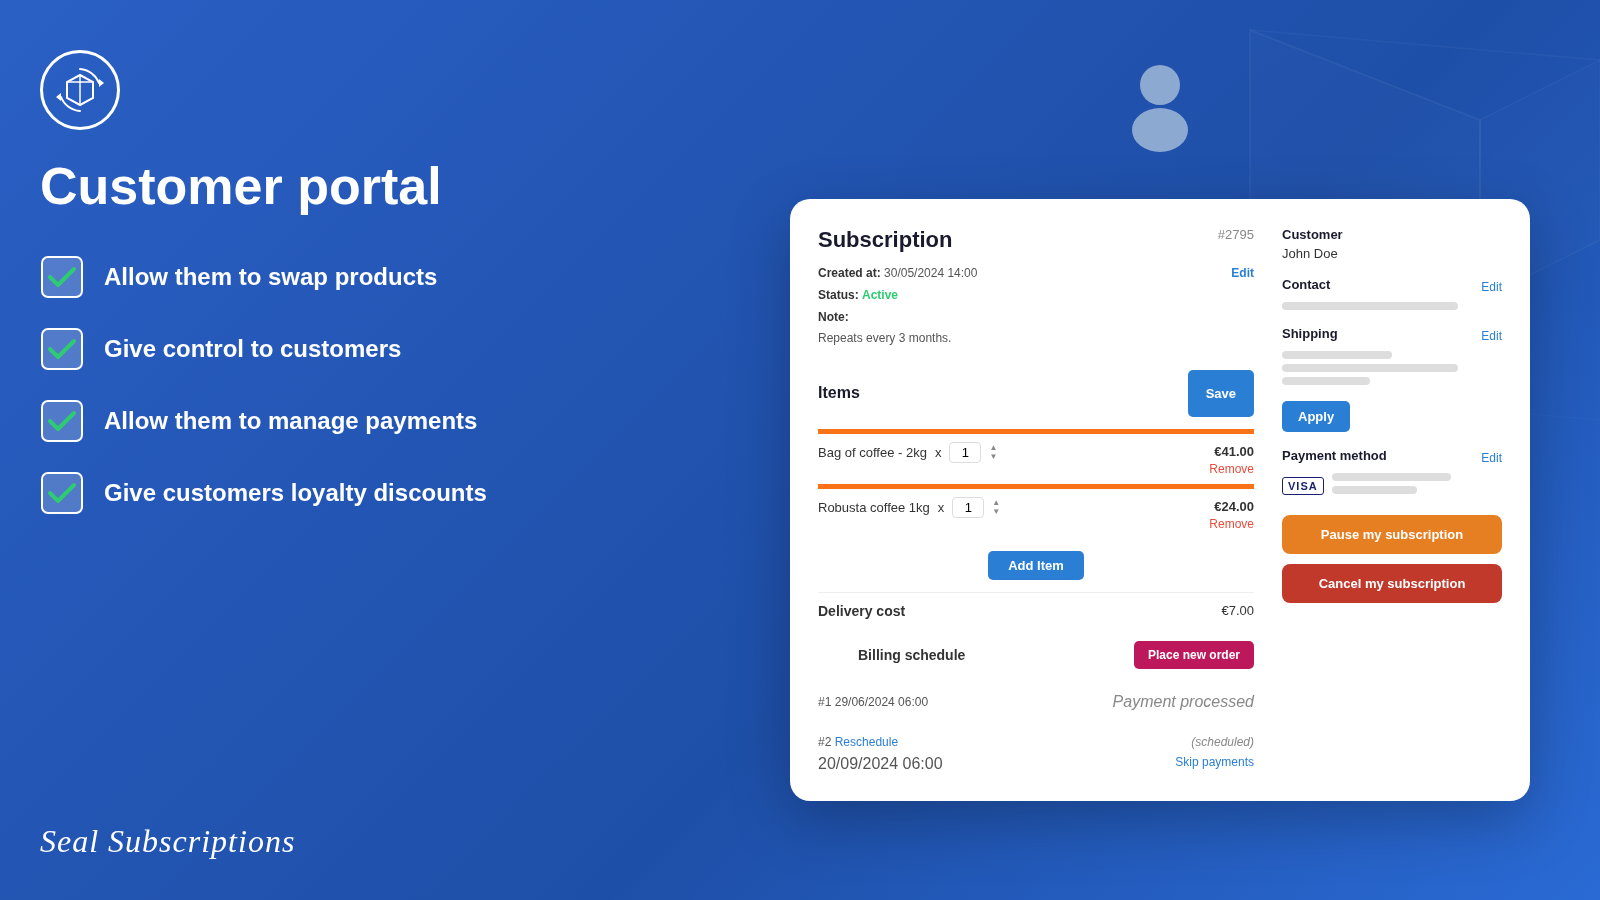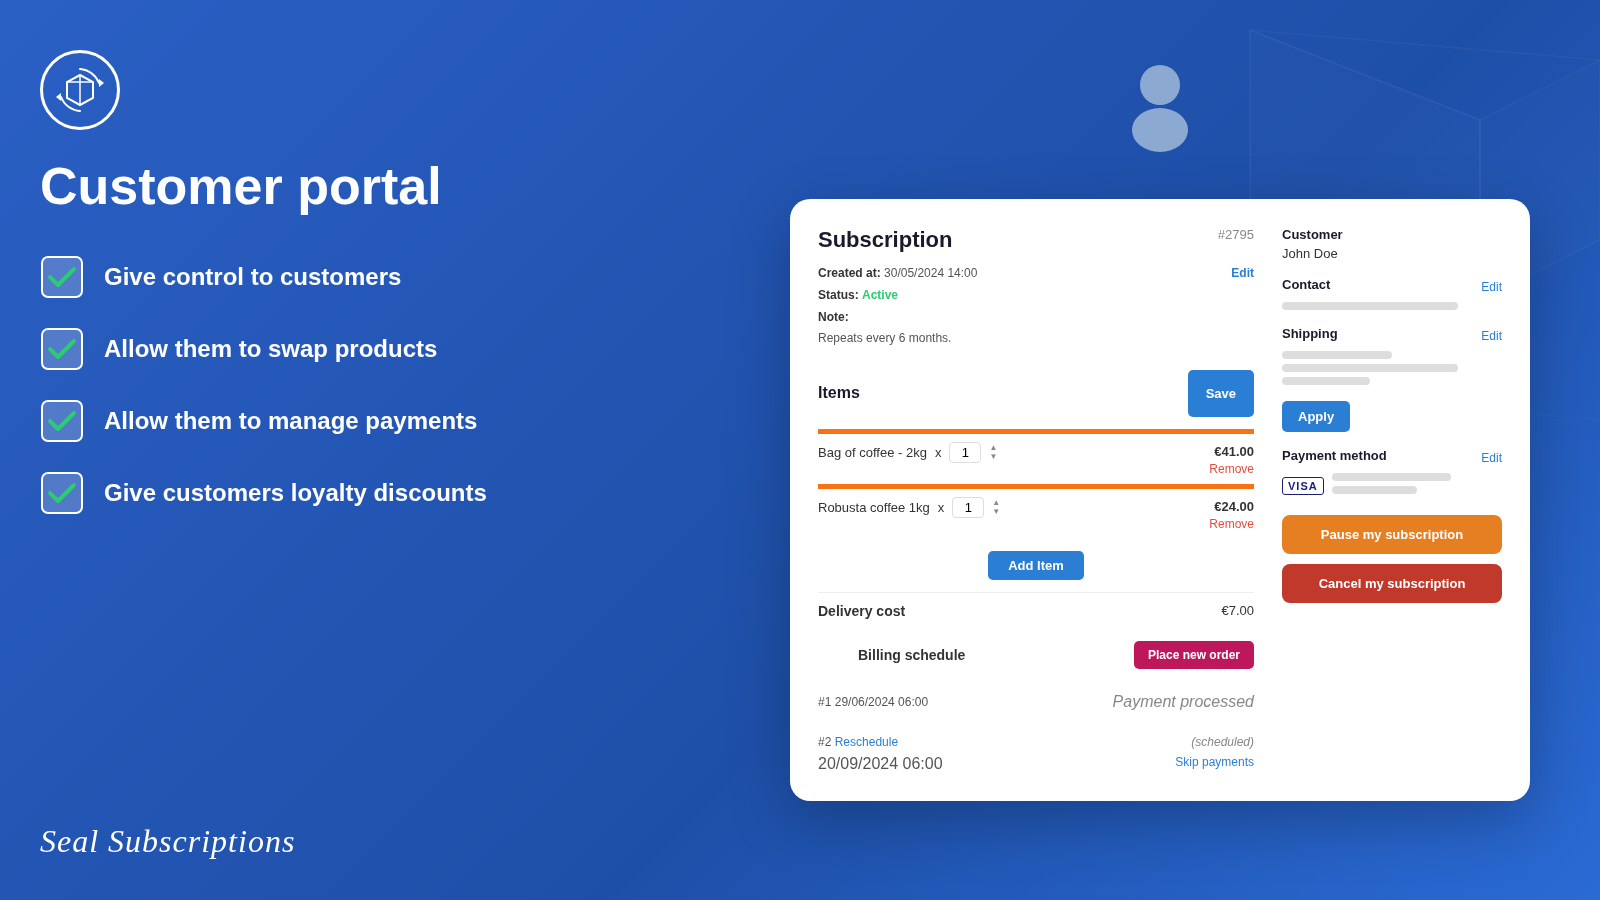--- a/index.html
+++ b/index.html
@@ -485,28 +485,28 @@
   </div>
 
   <h1 class="main-title">Customer portal</h1>
 
   <ul class="feature-list">
     <li class="feature-item">
       <svg class="check-icon" viewBox="0 0 44 44">
         <rect x="2" y="2" width="40" height="40" rx="6" fill="rgba(255,255,255,0.2)" stroke="white" stroke-width="2"></rect>
         <polyline points="10,22 18,30 34,14" stroke="#2ecc71" stroke-width="4" fill="none" stroke-linecap="round" stroke-linejoin="round"></polyline>
       </svg>
-      <span class="feature-text">Give control to customers</span>
+      <span class="feature-text">Allow them to swap products</span>
     </li>
     <li class="feature-item">
       <svg class="check-icon" viewBox="0 0 44 44">
         <rect x="2" y="2" width="40" height="40" rx="6" fill="rgba(255,255,255,0.2)" stroke="white" stroke-width="2"></rect>
         <polyline points="10,22 18,30 34,14" stroke="#2ecc71" stroke-width="4" fill="none" stroke-linecap="round" stroke-linejoin="round"></polyline>
       </svg>
-      <span class="feature-text">Allow them to swap products</span>
+      <span class="feature-text">Give control to customers</span>
     </li>
     <li class="feature-item">
       <svg class="check-icon" viewBox="0 0 44 44">
         <rect x="2" y="2" width="40" height="40" rx="6" fill="rgba(255,255,255,0.2)" stroke="white" stroke-width="2"></rect>
         <polyline points="10,22 18,30 34,14" stroke="#2ecc71" stroke-width="4" fill="none" stroke-linecap="round" stroke-linejoin="round"></polyline>
       </svg>
       <span class="feature-text">Allow them to manage payments</span>
     </li>
     <li class="feature-item">
       <svg class="check-icon" viewBox="0 0 44 44">
@@ -548,21 +548,21 @@
             <span style="float:right; font-size:12px; color:#2a7fd4; cursor:pointer; font-weight:600;">Edit</span>
           </div>
           <div>
             <span class="label">Status:</span>
             <span class="status-active">Active</span>
           </div>
           <div>
             <span class="label">Note:</span>
           </div>
           <div>
-            <span>Repeats every 6 months.</span>
+            <span>Repeats every 3 months.</span>
           </div>
         </div>
 
         <div class="section-header">
           <span class="section-title">Items</span>
           <button class="btn-save">Save</button>
         </div>
 
         <div class="item-row">
           <div class="item-info">

